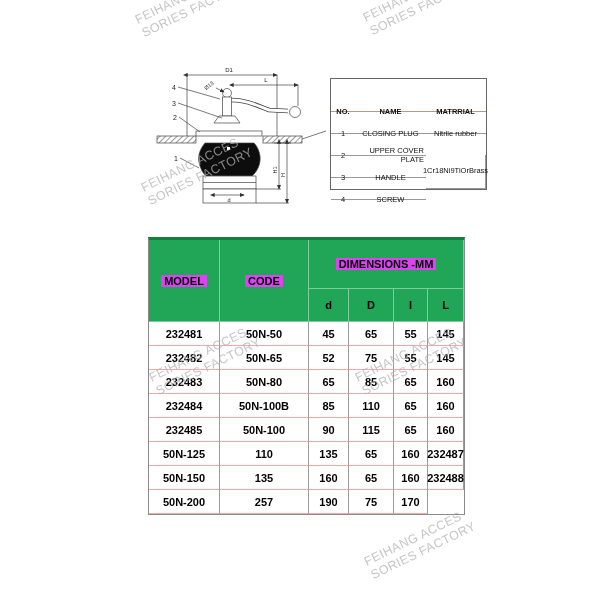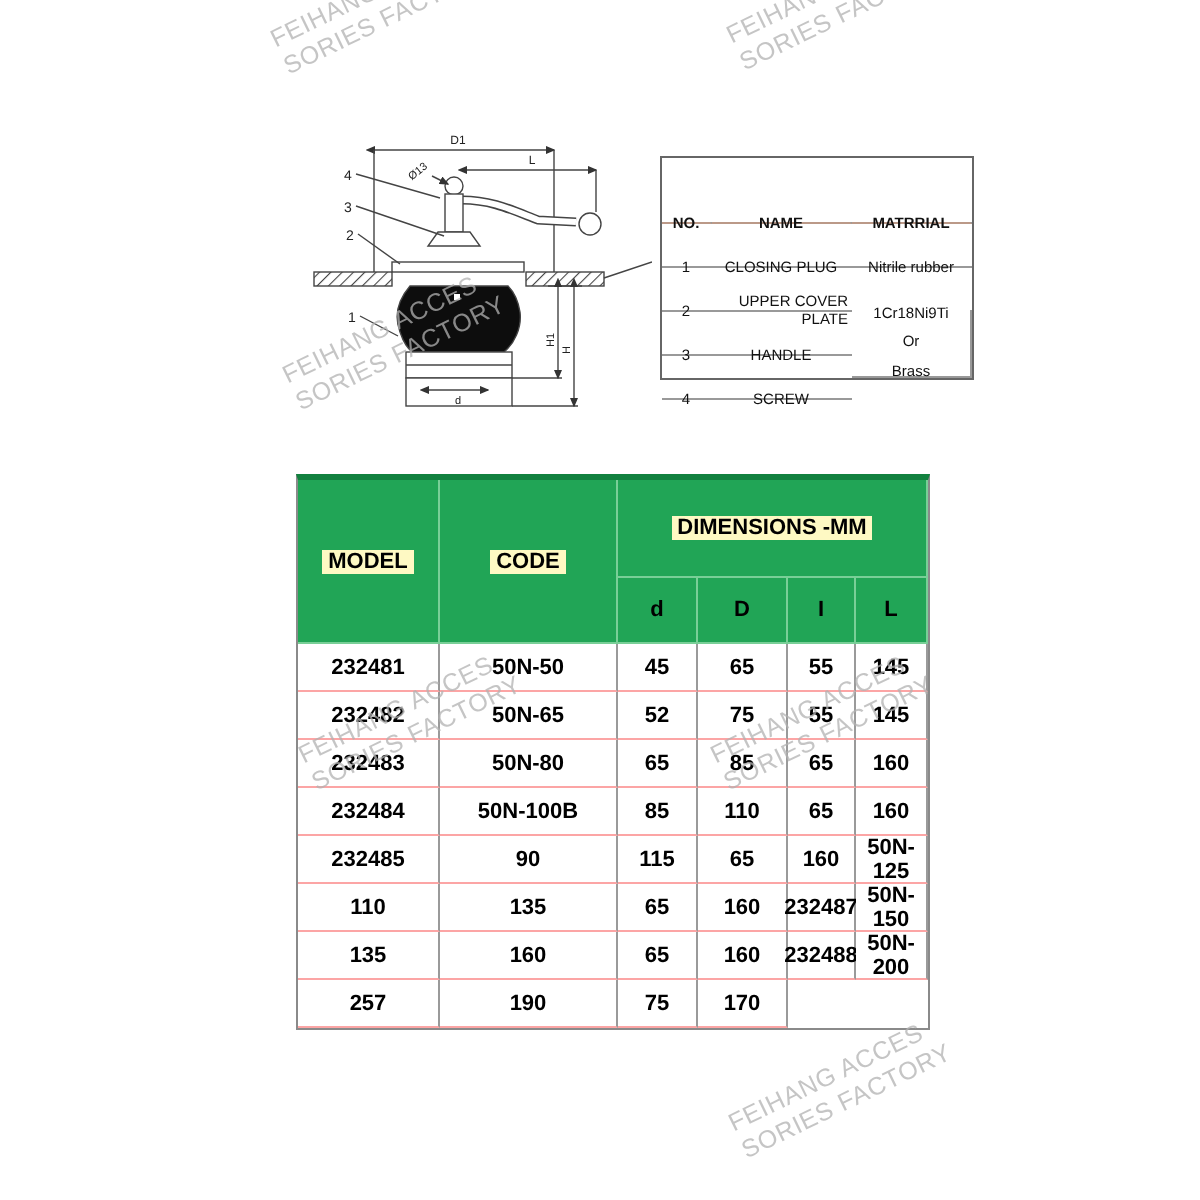--- a/index.html
+++ b/index.html
@@ -23,42 +23,42 @@
     display:grid; grid-template-columns:25px 70px 60px;
     grid-template-rows:22px 22px 22px 22px 22px;
     border:1px solid #666; background:#fff; font-size:7.5px;
   }
   #parts-table > div {
     border-right:1px solid #999; border-bottom:1px solid #999;
     display:flex; align-items:center; justify-content:center;
     text-align:right; padding:0 1px; box-sizing:border-box;margin-top:32px;
   }
   #parts-table .ph { background:#ffff00; font-weight:bold; border-bottom:1px solid #b98; }
-  #parts-table .pm { flex-direction:column; line-height:1.9; }
+  #parts-table .pm { flex-direction:row; line-height:1.9; }
   
   #dim-table {
     position:absolute; left:148px; top:237px; z-index:10;
     display:grid; grid-template-columns:71px 89px 40px 45px 34px 36px;
     grid-template-rows:49px 33px repeat(8, 24px);
     border:1px solid #8a8a8a; border-top:3px solid #12813f;
     font-size:11px; font-weight:bold;
   }
   #dim-table > div {
     display:flex; align-items:center; justify-content:center;
     box-sizing:border-box; text-align:center;
   }
   #dim-table .g {
     background:#21a556; color:#000;
     border-right:1px solid #79cf97; border-bottom:1px solid #79cf97;
   }
   #dim-table .c {
     background:#fff; color:#000;
     border-right:1px solid #9a9a9a; border-bottom:1px solid #fca5a5;
   }
-  .hl { background:#fef9c3; padding:0 3px; }
+  .hl { background:#d946ef; padding:0 3px; }
   .span2r { grid-row:span 2; }
 </style>
 </head>
 <body>
 
 <div class="watermark" style="left:133px; top:14px"><span>FEIHANG ACCES</span><br><span>SORIES FACTORY</span></div>
 <div class="watermark" style="left:361px; top:12px"><span>FEIHANG ACCES</span><br><span>SORIES FACTORY</span></div>
 <div class="watermark" style="left:139px; top:182px"><span>FEIHANG ACCES</span><br><span>SORIES FACTORY</span></div>
 <div class="watermark" style="left:147px; top:372px"><span>FEIHANG ACCES</span><br><span>SORIES FACTORY</span></div>
 <div class="watermark" style="left:353px; top:372px"><span>FEIHANG ACCES</span><br><span>SORIES FACTORY</span></div>
@@ -199,20 +199,21 @@
   <div class="c">160</div>
 
   <div class="c">232484</div>
   <div class="c">50N-100B</div>
   <div class="c">85</div>
   <div class="c">110</div>
   <div class="c">65</div>
   <div class="c">160</div>
 
   <div class="c">232485</div>
+  <div class="c">50N-100</div>
   <div class="c">90</div>
   <div class="c">115</div>
   <div class="c">65</div>
   <div class="c">160</div>
 
   <div class="c">50N-125</div>
   <div class="c">110</div>
   <div class="c">135</div>
   <div class="c">65</div>
   <div class="c">160</div>

